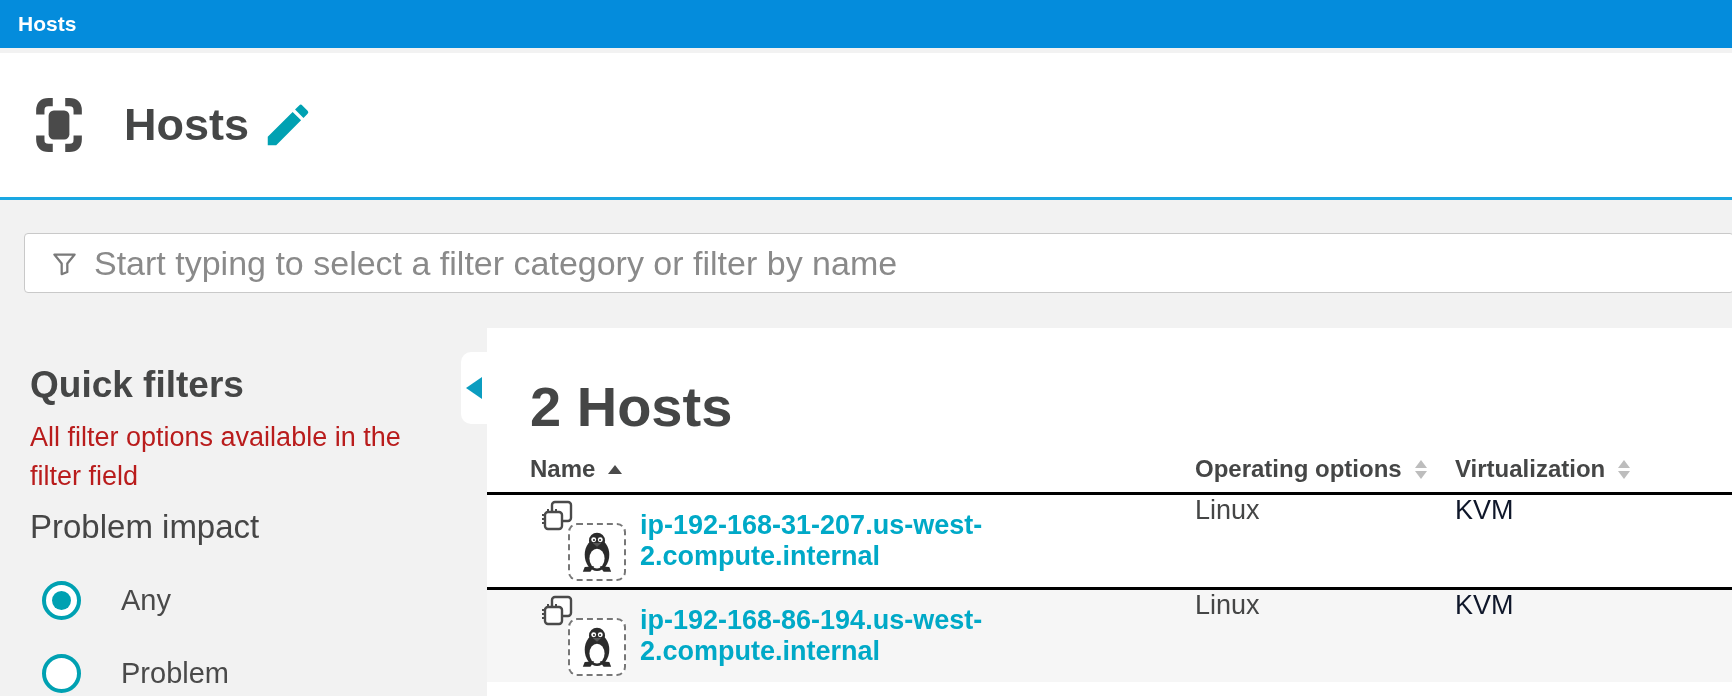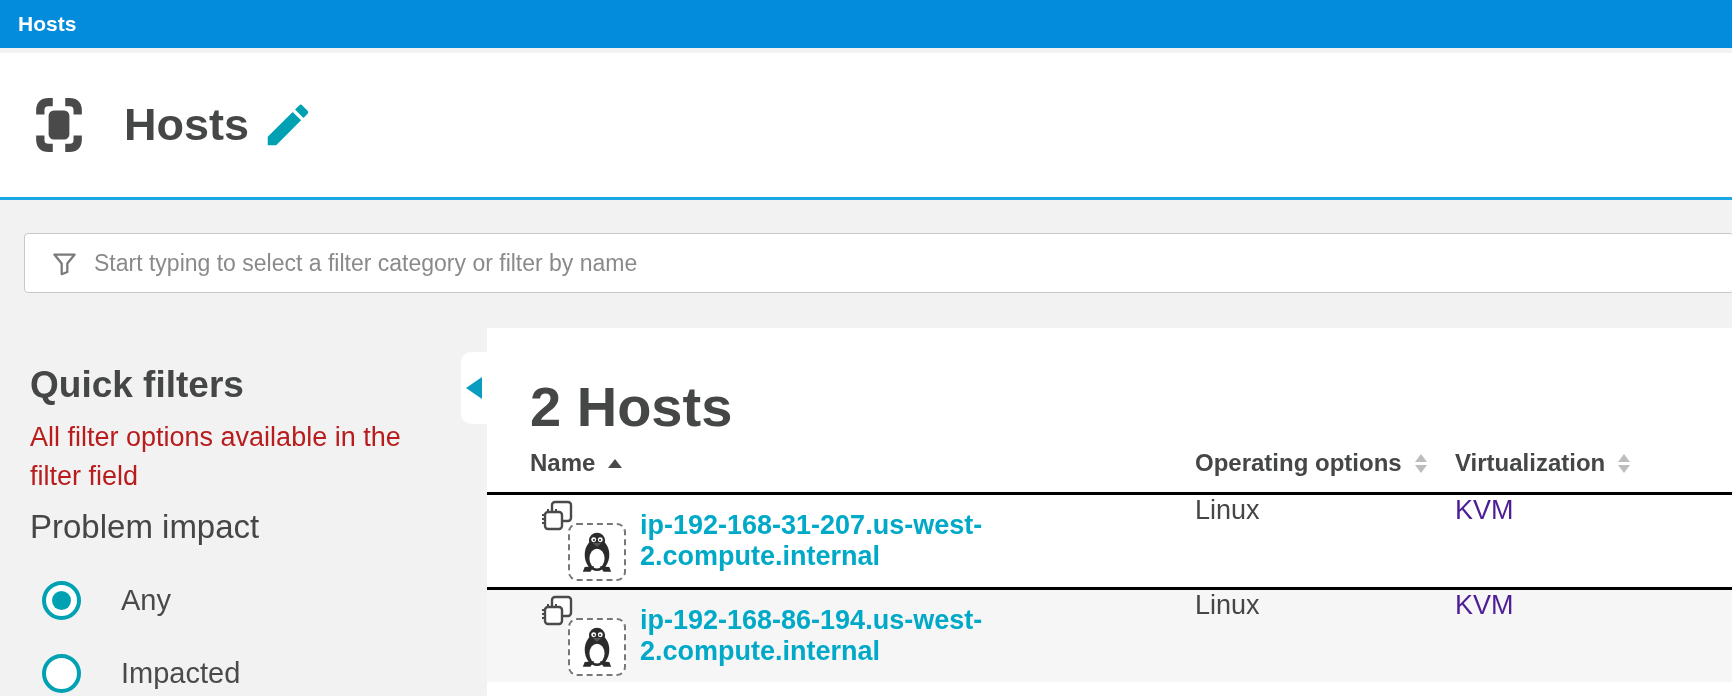--- a/index.html
+++ b/index.html
@@ -34,21 +34,21 @@
   
   .filter-bar {
     position:absolute; left:24px; right:-2px; top:233px; height:60px;
     background:#ffffff; border:1px solid #c9c9c9; border-radius:4px;
     display:flex; align-items:center; padding-left:26px;
   }
   .filter-funnel { width:27px; height:27px; flex:none; margin-right:16px; }
   .filter-input {
     flex:1; border:none; outline:none; background:transparent;
     font-family:"Liberation Sans", sans-serif;
-    font-size:23px; color:#555555; height:100%;
+    font-size:34px; color:#555555; height:100%;
   }
   .filter-input::placeholder { color:#8a8a8a; opacity:1; }
 
   
   .sidebar { position:absolute; left:0; top:206px; width:487px; bottom:0; }
   .qf-title { position:absolute; left:30px; top:158px; font-size:37px; font-weight:700; color:#454646; }
   .qf-subtitle {
     position:absolute; left:30px; top:212px; width:372px;
     font-size:27px; line-height:39px; color:#b91c1c;
   }
@@ -74,21 +74,21 @@
   }
   .collapse-arrow {
     width:0; height:0;
     border-top:11px solid transparent; border-bottom:11px solid transparent;
     border-right:16px solid #0b9dc0;
   }
   .panel-heading { position:absolute; left:43px; top:22px; font-size:56px; font-weight:700; color:#454646;margin-top:24px; }
 
   
   .table-header {
-    position:absolute; left:0; right:0; top:112px; height:46px;
+    position:absolute; left:0; right:0; top:118px; height:46px;
     display:flex; align-items:center; padding-left:43px;
     font-size:24px; font-weight:700; color:#454646;
   }
   .th { display:flex; align-items:center; cursor:pointer; }
   .th-name { width:665px; }
   .th-os   { width:260px; }
   .th-virt { flex:1; }
   .sort-asc {
     width:0; height:0; margin-left:13px;
     border-left:7px solid transparent; border-right:7px solid transparent;
@@ -107,21 +107,21 @@
   }
 
   .table-body { position:absolute; left:0; right:0; top:164px; }
   .host-row {
     height:95px; border-top:3px solid #000000;
     display:flex; padding-left:43px;
   }
   .host-row:nth-child(even) { background:#f6f6f6; }
   .cell-name { width:665px; display:flex; align-items:center; }
   .cell-os   { width:260px; font-size:27px; color:#454646; }
-  .cell-virt { flex:1; font-size:27px; color:#4c1d95; }
+  .cell-virt { flex:1; font-size:27px; color:#0f172a; }
 
   .host-icon { position:relative; width:88px; height:84px; margin-left:10px; flex:none; }
   .dashed-box {
     position:absolute; right:2px; bottom:2px; width:58px; height:58px;
     border:2px dashed #777; border-radius:9px; background:#fff;
     display:flex; align-items:center; justify-content:center;
   }
   .chip-stack { position:absolute; left:0; top:0; }
   .host-link {
     margin-left:12px; width:352px;
@@ -165,21 +165,21 @@
   <div class="pi-title">Problem impact</div>
 
   <div class="radio-option opt-0">
     <span class="radio selected">
         <span class="dot"></span>
       </span>
     <span class="radio-label">Any</span>
   </div>
   <div class="radio-option opt-1">
     <span class="radio"></span>
-    <span class="radio-label">Impacted</span>
+    <span class="radio-label">Problem</span>
   </div>
 </div>
 
 <div class="main-panel">
   <div class="collapse-tab">
     <span class="collapse-arrow"></span>
   </div>
 
   <div class="panel-heading">2 Hosts</div>
 

